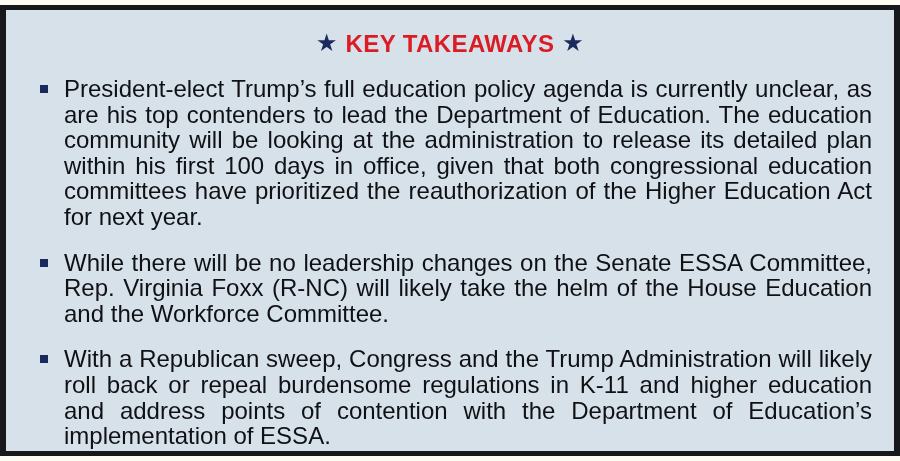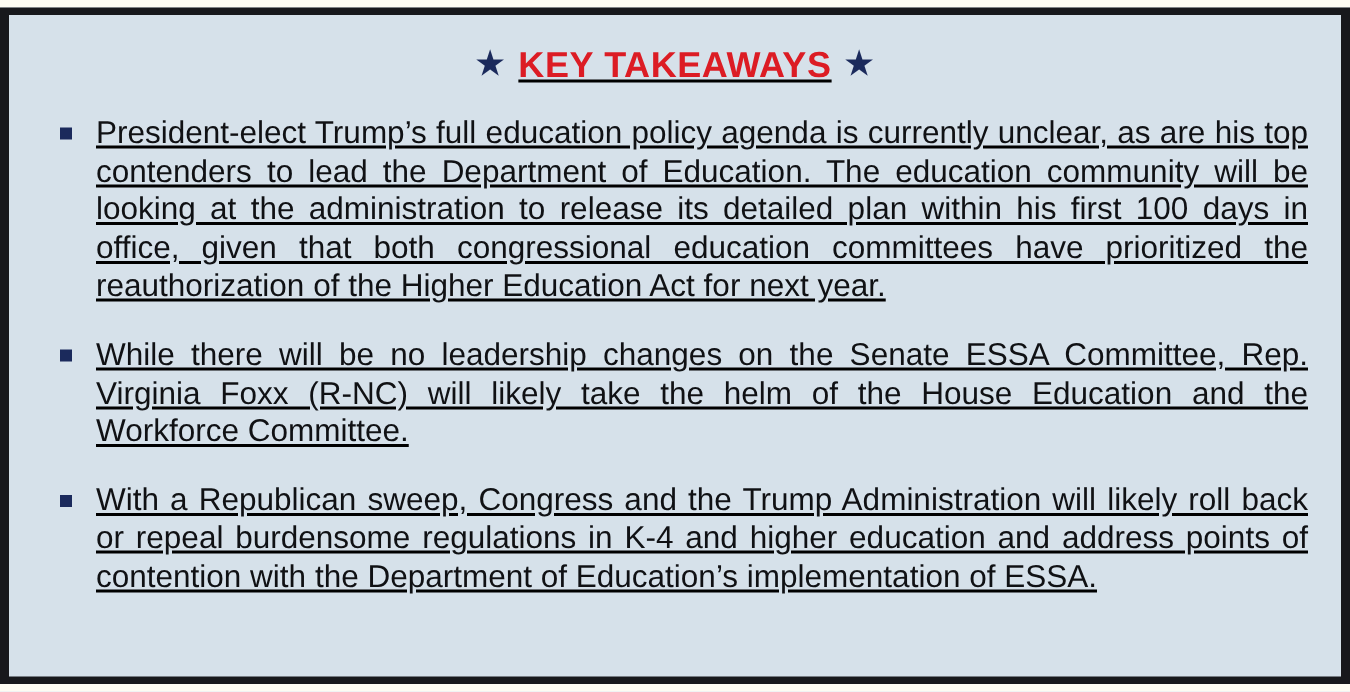--- a/index.html
+++ b/index.html
@@ -32,21 +32,20 @@
     border-left: 6px solid #17181c;
     border-right: 6px solid #17181c;
     padding: 0;
   }
 
   .callout-inner {
     box-sizing: border-box;
     width: 100%;
     height: 100%;
     padding: 22px 22px 10px 22px;
-    text-decoration: underline;
   }
 
   .takeaways-title {
     text-align: center;
     color: #dc1c24;
     font-size: 24px;
     font-weight: bold;
     letter-spacing: 0.4px;
     line-height: 1;
     margin: 0 0 20px 0;
@@ -65,21 +64,21 @@
     list-style: none;
     margin: 0;
     padding: 0;
   }
 
   .bullet-item {
     position: relative;
     padding-left: 36px;
     margin-bottom: 20px;
     color: #101114;
-    font-size: 21px;
+    font-size: 24px;
     line-height: 25.6px;
     text-align: justify;
     text-justify: inter-word;
     -webkit-hyphens: none;
     hyphens: none;
   }
 
   .bullet-item:last-child {
     margin-bottom: 0;
   }
@@ -113,19 +112,19 @@
         <li class="bullet-item">
           <span class="bullet-marker"></span>
           <span class="bullet-text">President-elect Trump’s full education policy agenda is currently unclear, as are his top contenders to lead the Department of Education. The education community will be looking at the administration to release its detailed plan within his first 100 days in office, given that both congressional education committees have prioritized the reauthorization of the Higher Education Act for next year.</span>
         </li>
         <li class="bullet-item">
           <span class="bullet-marker"></span>
           <span class="bullet-text">While there will be no leadership changes on the Senate ESSA Committee, Rep. Virginia Foxx (R-NC) will likely take the helm of the House Education and the Workforce Committee.</span>
         </li>
         <li class="bullet-item">
           <span class="bullet-marker"></span>
-          <span class="bullet-text">With a Republican sweep, Congress and the Trump Administration will likely roll back or repeal burdensome regulations in K-4 and higher education and address points of contention with the Department of Education’s implementation of ESSA.</span>
+          <span class="bullet-text">With a Republican sweep, Congress and the Trump Administration will likely roll back or repeal burdensome regulations in K-11 and higher education and address points of contention with the Department of Education’s implementation of ESSA.</span>
         </li>
       </ul>
 
     </div>
   </div>
 </div>
 
 </body></html>

